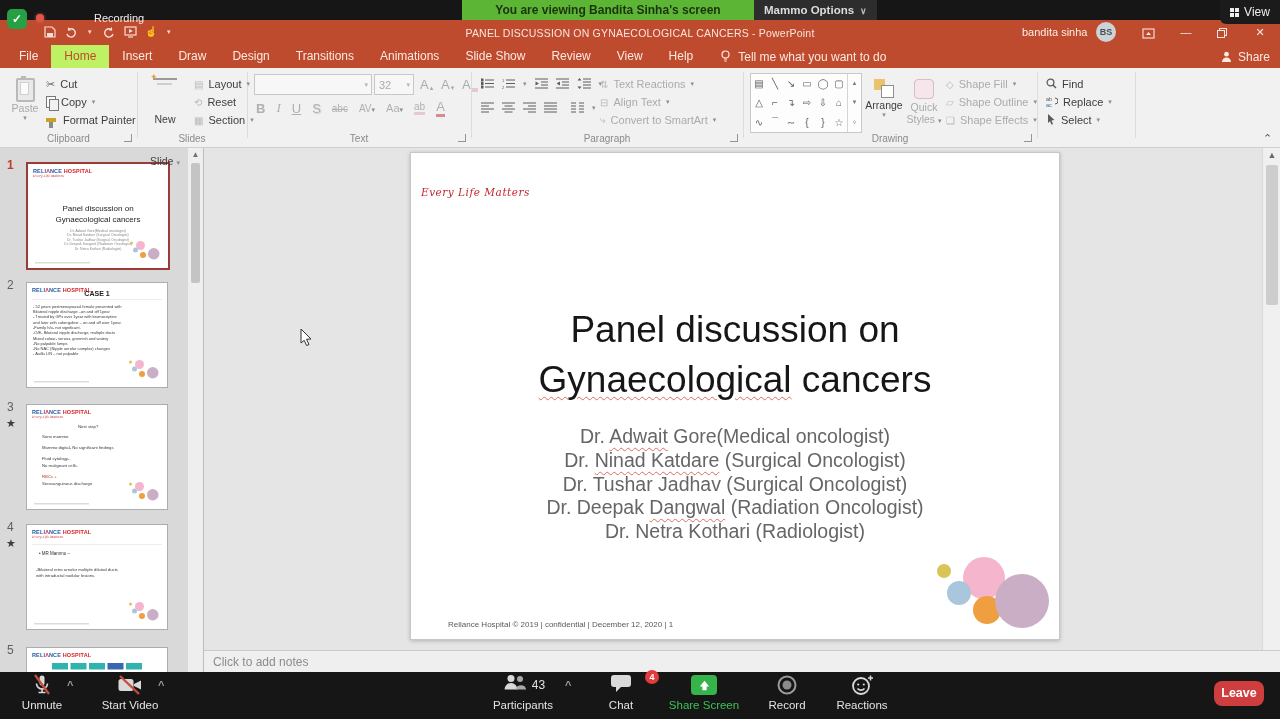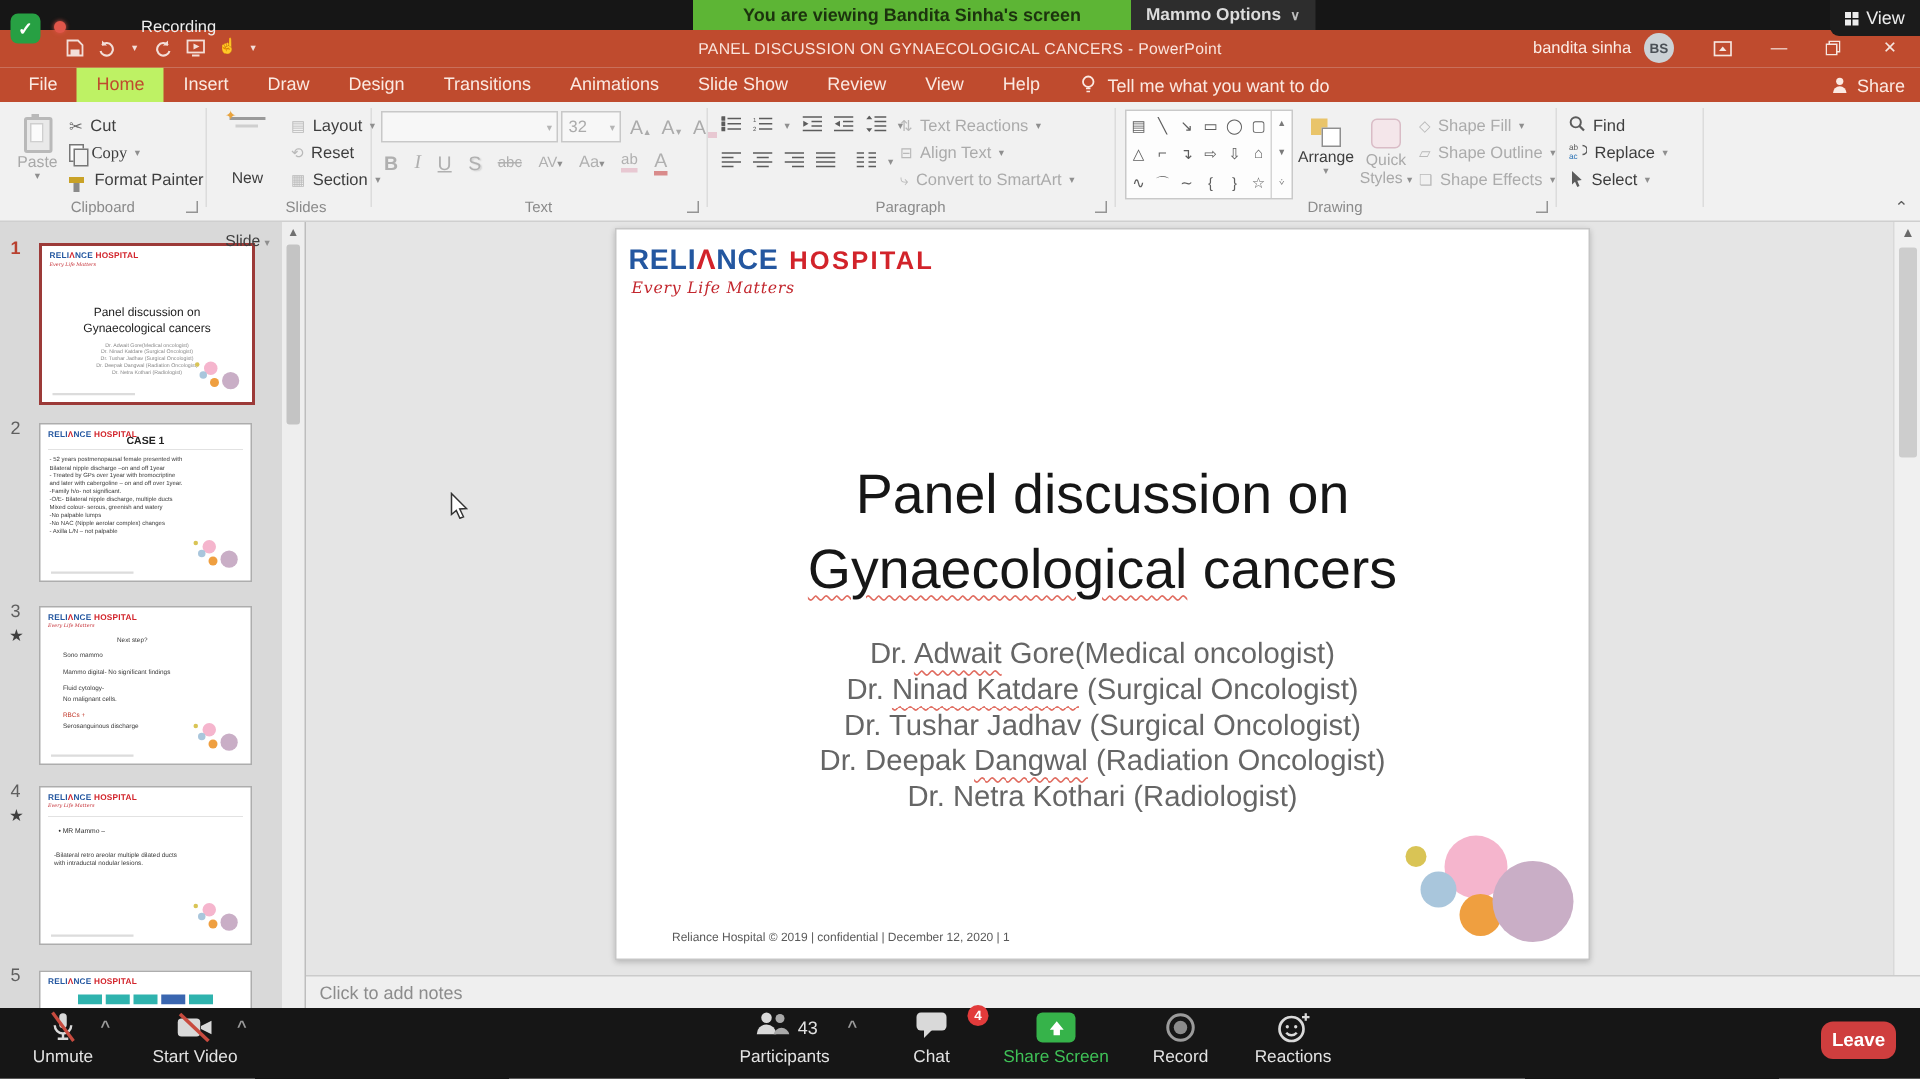--- a/index.html
+++ b/index.html
@@ -278,21 +278,21 @@
 
     <div class="bigbtn dis" style="left:8px;width:34px;">
       <span class="clipicon"></span>
       <span class="lbl">Paste</span>
       <span class="dd">▾</span>
     </div>
     <div class="rrow" style="left:46px;top:8px;">
         <span style="color:#6a6a6a">✂</span>
         <span>Cut</span>
       </div>
-    <div class="rrow" style="left:46px;top:26px;font-family:Liberation Serif, serif;">
+    <div class="rrow" style="left:46px;top:26px;">
         <span class="copyic"></span>
         <span>Copy</span>
         <span class="dd">▾</span>
       </div>
     <div class="rrow" style="left:46px;top:44px;">
         <span class="fpic"></span>
         <span>Format Painter</span>
       </div>
     <span class="glabel" style="left:0;width:137px;">Clipboard</span>
     <span class="dlg" style="left:124px;"></span>
@@ -309,21 +309,21 @@
       </div>
     <div class="rrow" style="left:194px;top:26px;">
         <span class="smic">⟲</span>
         <span>Reset</span>
       </div>
     <div class="rrow" style="left:194px;top:44px;">
         <span class="smic">▦</span>
         <span>Section</span>
         <span class="dd">▾</span>
       </div>
-    <span class="glabel" style="left:149px;width:110px;">Slides</span>
+    <span class="glabel" style="left:137px;width:110px;">Slides</span>
 
     <div class="fbox" style="left:254px;top:6px;width:116px;">
         <span class="dd">▾</span>
       </div>
     <div class="fbox" style="left:374px;top:6px;width:38px;">
         <span style="margin-left:4px;">32</span>
         <span class="dd">▾</span>
       </div>
     <div class="rrow dis fonty" style="left:420px;top:8px;">
         <span>A</span>
@@ -621,23 +621,20 @@
       </div>
     </div>
   </div>
   <div class="abs pscroll">
     <span class="up">▲</span>
     <span class="pthumb"></span>
   </div>
 
   <div class="abs mainbg"></div>
   <div class="abs canvas">
-    <div class="logo">
-      <span class="b"><span>RELI</span><span class="lam">Λ</span><span>NCE</span></span><span class="r">HOSPITAL</span>
-    </div>
     <div class="tagline">Every Life Matters</div>
     <div class="stitle">
       <div>Panel discussion on</div>
       <div><span class="wavy">Gynaecological</span><span> cancers</span></div>
     </div>
     <div class="docs">
       <div><span>Dr. </span><span class="wavy">Adwait</span><span> Gore(Medical oncologist)</span></div>
       <div><span>Dr. </span><span class="wavy">Ninad Katdare</span><span> (Surgical Oncologist)</span></div>
       <div><span>Dr. Tushar Jadhav (Surgical Oncologist)</span><span class="wavy"></span><span></span></div>
       <div><span>Dr. Deepak </span><span class="wavy">Dangwal</span><span> (Radiation Oncologist)</span></div>

